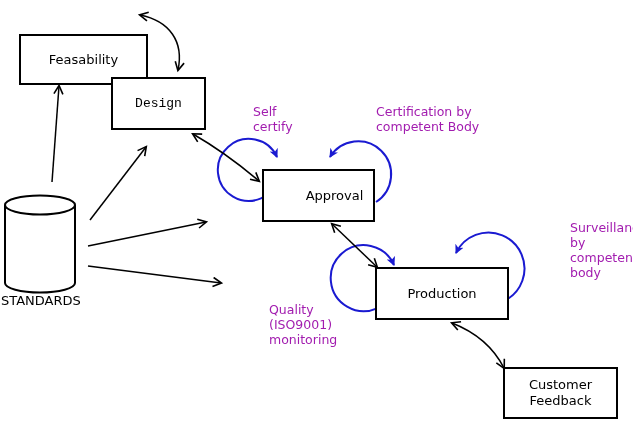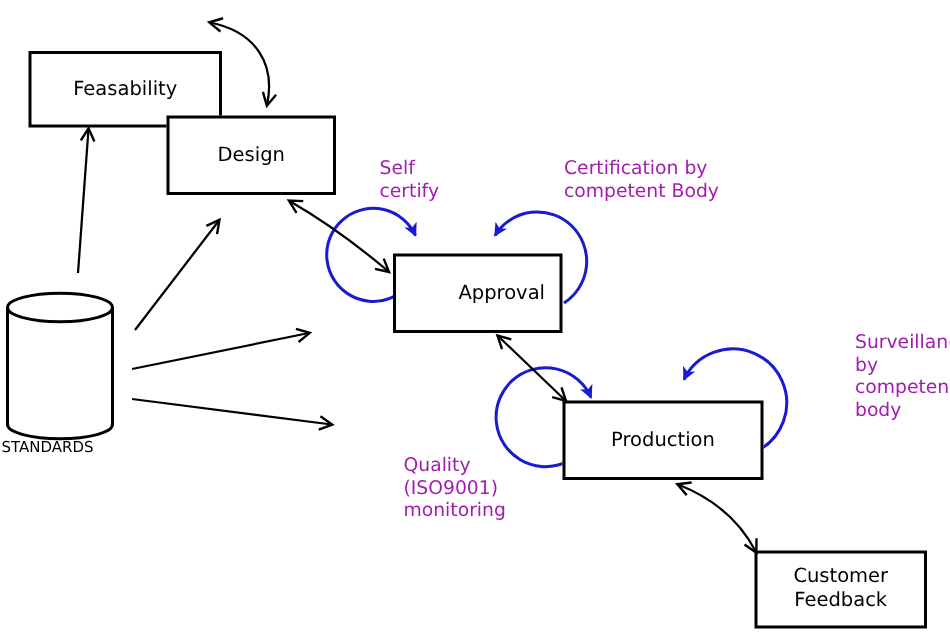--- a/index.html
+++ b/index.html
@@ -10,34 +10,34 @@
   .layer{position:absolute;left:0;top:0;width:633px;height:421px;}
   #under-layer{z-index:1;}
   #over-layer{z-index:4;pointer-events:none;}
   .node{
     position:absolute;border:2px solid #000;background:#fff;
     display:flex;align-items:center;justify-content:center;
     text-align:center;font-size:13px;color:#000;z-index:2;
     white-space:pre-line;line-height:16px;box-sizing:border-box;
   }
   #node-feasability{left:19px;top:2px;width:129px;height:51px;margin-top:32px;}
-  #node-design{left:111px;top:77px;width:113px;height:53px;}
+  #node-design{left:111px;top:77px;width:95px;height:53px;font-family:Liberation Mono, monospace;}
   #node-approval{left:262px;top:169px;width:113px;height:53px;padding-left:32px;}
   #node-production{left:375px;top:267px;width:134px;height:53px;}
   #node-customer-feedback{left:503px;top:367px;width:115px;height:52px;}
   .ann{
     position:absolute;color:#a21caf;font-size:12.5px;line-height:15px;
     white-space:pre-line;z-index:3;
   }
   #ann-self-certify{left:253px;top:104px;}
   #ann-certification{left:376px;top:104px;}
   #ann-surveillance{left:526px;top:220px;margin-left:44px;}
   #ann-quality{left:269px;top:302px;}
   #standards-label{
-    position:absolute;left:1px;top:293px;font-size:10px;color:#000;z-index:2;
+    position:absolute;left:1px;top:293px;font-size:13px;color:#000;z-index:2;
   }
 </style>
 </head>
 <body>
 
 <svg id="under-layer" class="layer" viewBox="0 0 633 421" xmlns="http://www.w3.org/2000/svg">
   <defs>
     <marker id="bh" markerUnits="userSpaceOnUse" markerWidth="12" markerHeight="12" refX="8" refY="5" orient="auto" viewBox="0 0 12 12">
       <path d="M0,0.5 L9,5 L0,9.5 L2.4,5 Z" fill="#1a1ad1"></path>
     </marker>

